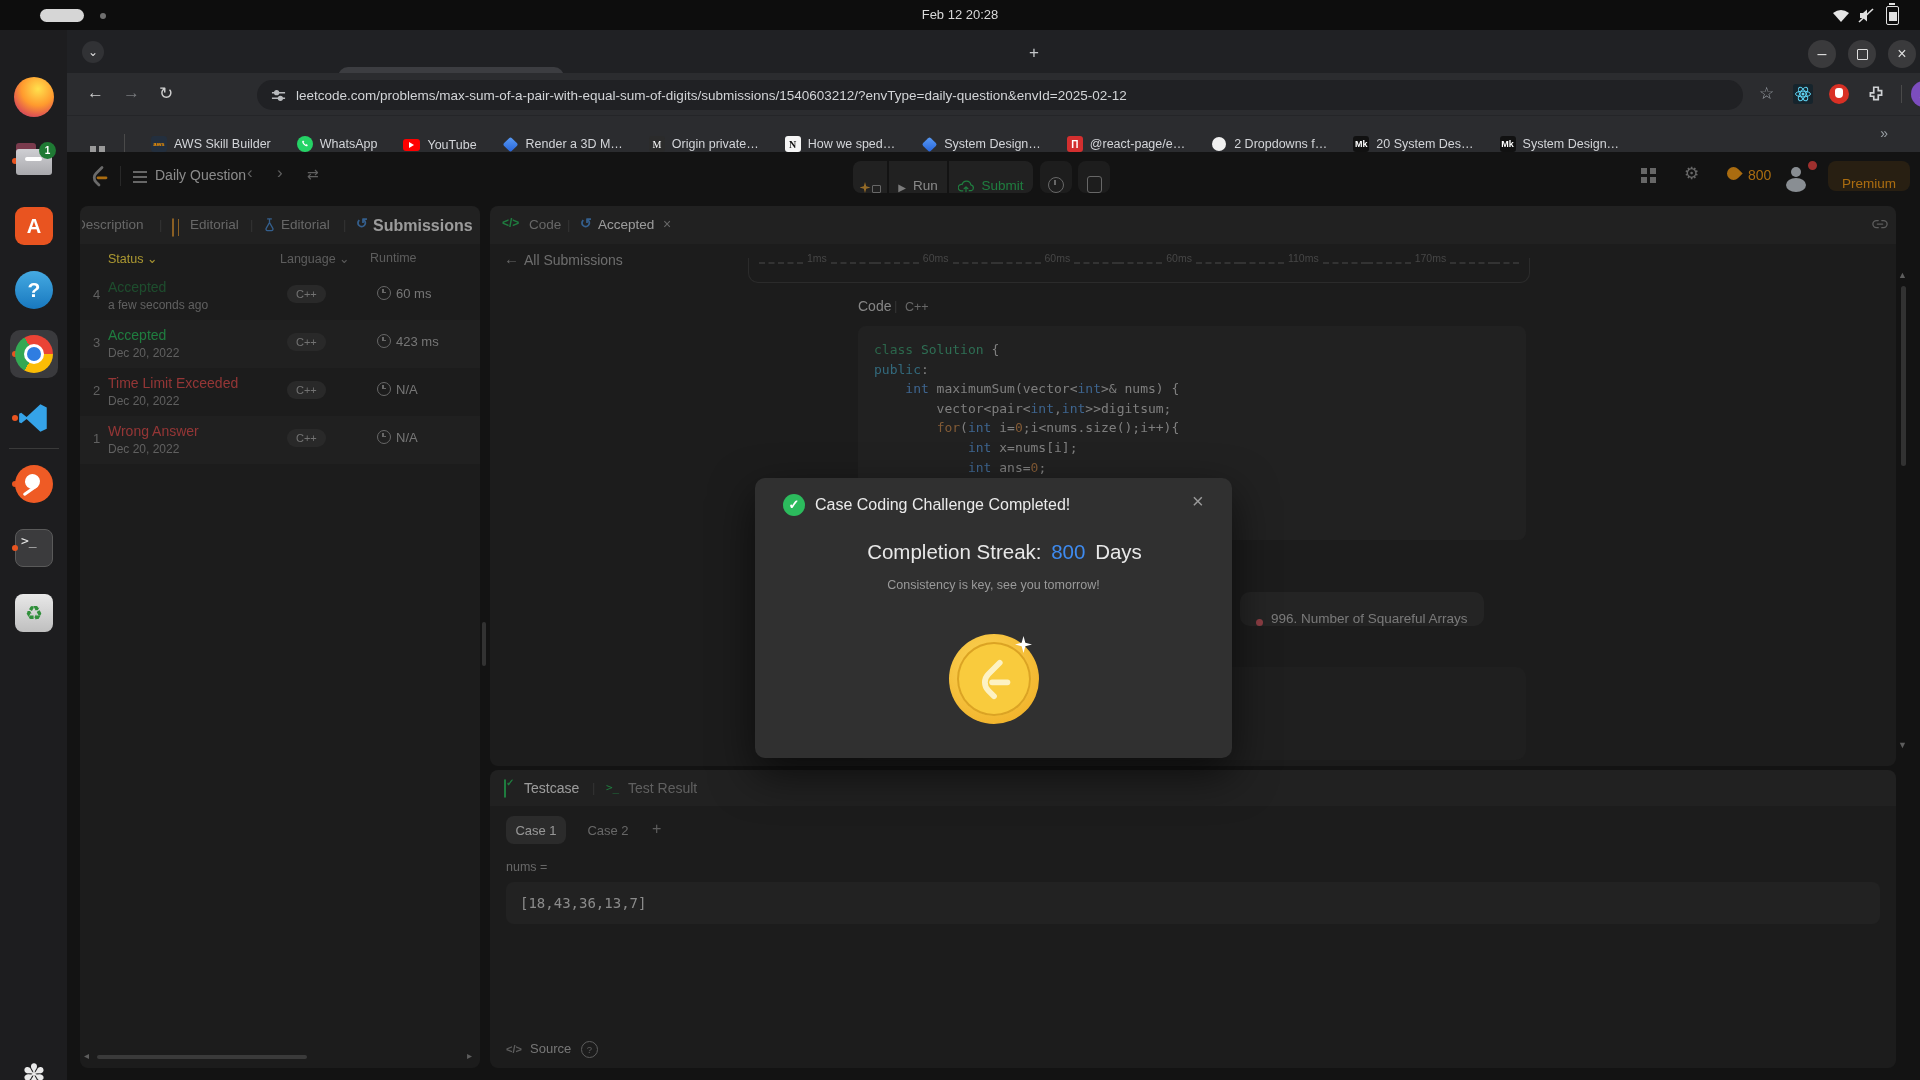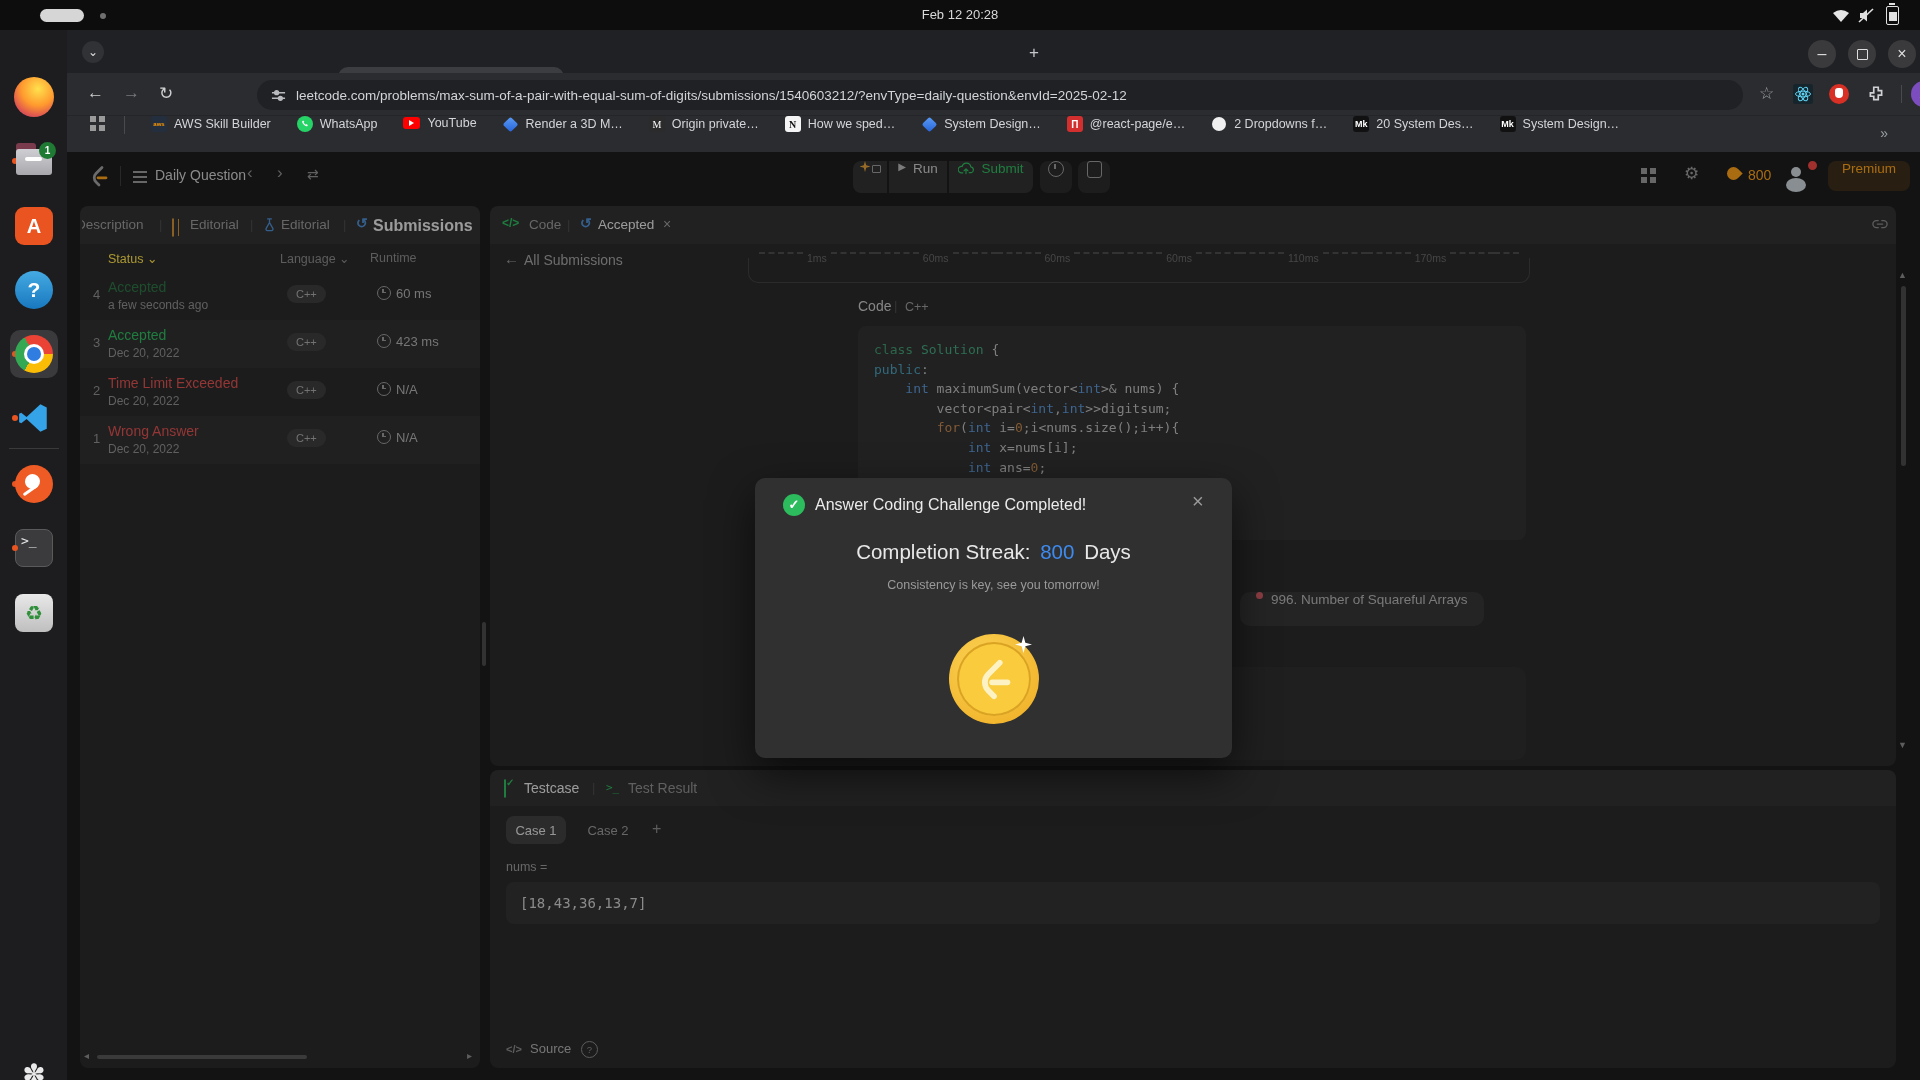--- a/index.html
+++ b/index.html
@@ -1,19 +1,19 @@
 <!DOCTYPE html>
 <html><head>
 <meta charset="utf-8">
 <style>
   html,body{margin:0;padding:0;background:#000}
   .screen{position:relative;width:1920px;height:1080px;background:#161616;overflow:hidden;
           font-family:"Liberation Sans",sans-serif;-webkit-font-smoothing:antialiased}
   .a{position:absolute}
-  .flex{display:flex;align-items:flex-start}
+  .flex{display:flex;align-items:flex-end}
   
   .topbar{position:absolute;left:0;top:0;width:1920px;height:32px;background:#0d0d0d}
   .clock{position:absolute;left:0;top:0;width:1920px;height:30px;line-height:30px;text-align:center;
          color:#d9d9d9;font-size:13px}
   .top-pill{position:absolute;left:40px;top:9px;width:44px;height:13px;border-radius:7px;background:#d6d6d6}
   .top-dot{position:absolute;left:100px;top:13px;width:6px;height:6px;border-radius:50%;background:#6f6f6f}
   
   .dock{position:absolute;left:0;top:30px;width:67px;height:1050px;background:#1d1d1f;border-right:1px solid #0a0a0a}
   .dock-item{position:absolute;left:10px;width:48px;height:48px;border-radius:10px;display:flex;align-items:center;justify-content:center}
   .dock-active{background:#3a3a3d}
@@ -478,23 +478,23 @@
     <span class="a qcirc" style="left:514px;top:889px">?</span>
 
     
     <span class="a" style="left:415px;top:470px;width:4px;height:44px;border-radius:2px;background:#4a4a4a"></span>
   </div>
 
   <div class="overlay"></div>
 
   <div class="dialog">
     <span class="chk"></span>
-    <span class="a" style="left:60px;top:18px;color:#ebebeb;font-size:16px">Answer Coding Challenge Completed!</span>
+    <span class="a" style="left:60px;top:18px;color:#ebebeb;font-size:16px">Case Coding Challenge Completed!</span>
     <span class="a" style="left:437px;top:12px;color:#9a9a9a;font-size:20px">×</span>
-    <div class="a" style="left:0;top:62px;width:477px;text-align:center;color:#e8e8e8;font-size:20.5px">
+    <div class="a" style="left:11px;top:62px;width:477px;text-align:center;color:#e8e8e8;font-size:20.5px">
       <span>Completion Streak:</span>
       <span style="color:#3e8bf0;padding:0 4px">800</span>
       <span>Days</span>
     </div>
     <div class="a" style="left:0;top:100px;width:477px;text-align:center;color:#9a9a9a;font-size:12.5px">Consistency is key, see you tomorrow!</div>
     <div class="a" style="left:194px;top:156px;width:90px;height:90px;border-radius:50%;background:radial-gradient(circle at 40% 35%,#fbd558,#f2b52d 75%)">
       <span class="a" style="left:8px;top:8px;width:74px;height:74px;border-radius:50%;background:#f9cb3d;box-shadow:inset 0 0 0 2px #dba324"></span>
       <svg class="a" style="left:22px;top:22px" width="46" height="46" viewBox="0 0 48 48">
           <path d="M30 7 L18 19 a12 12 0 0 0 0 17 l6 6" stroke="#fdf2c4" stroke-width="6" fill="none" stroke-linecap="round"></path>
           <path d="M22 27.5 h16" stroke="#fdf2c4" stroke-width="6" stroke-linecap="round"></path>

